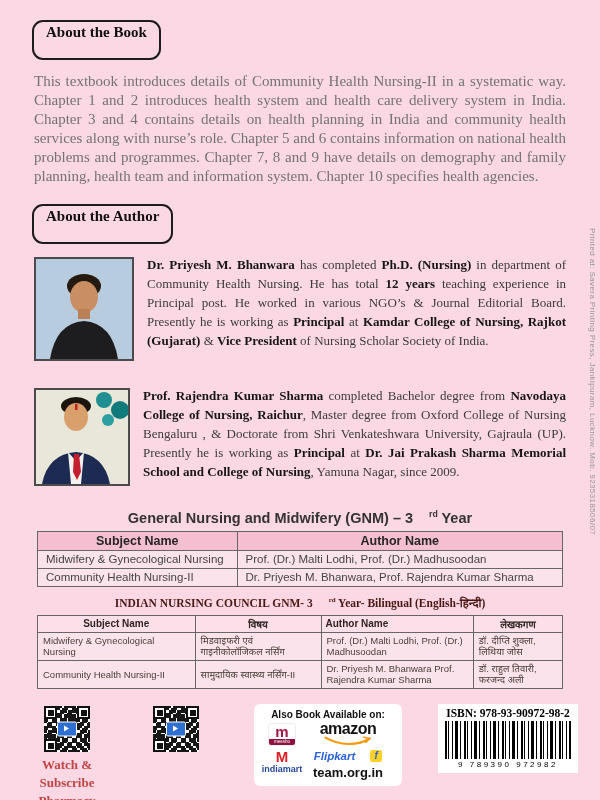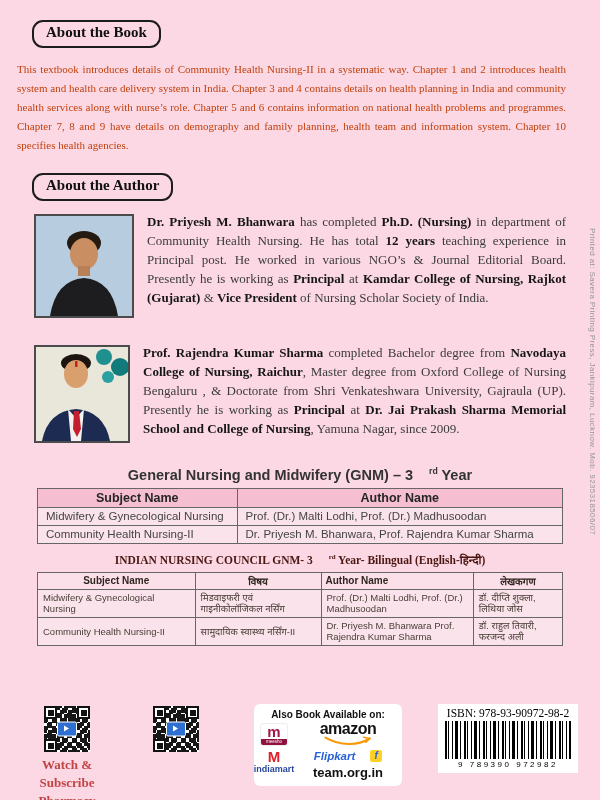--- a/index.html
+++ b/index.html
@@ -1,28 +1,28 @@
 <!DOCTYPE html>
 <html><head>
 <meta charset="utf-8">
 <style>
   html,body{margin:0;padding:0;background:#fbd8e4;}
   .page{position:relative;width:600px;height:800px;background:#fbd8e4;overflow:hidden;
         font-family:"Liberation Serif", serif;color:#3a3a3a;}
 
   
   .badge{display:inline-block;border:2px solid #1c1c1c;border-radius:11px;
-         padding:2px 12px 5px;font-weight:bold;font-size:15px;color:#111;
+         padding:2px 12px 17px;font-weight:bold;font-size:15px;color:#111;
          background:#fbd8e4;margin-left:32px;}
   .badge1{margin-top:20px;}
   .badge2{margin-top:18px;}
 
   
-  .body-para{margin:12px 34px 0 17px;font-size:11px;line-height:19px;
-             text-align:justify;color:#c2410c;}
+  .body-para{margin:12px 34px 0 34px;font-size:15px;line-height:19px;
+             text-align:justify;color:#737373;}
   .author-block{margin:11px 34px 0 34px;font-size:13px;line-height:19px;
                 text-align:justify;color:#3b3b3b;}
   .author-block::after{content:"";display:block;clear:both;}
   .author-para{margin:0;}
   .author-para b{color:#161616;}
   .photo{float:left;border:2px solid #4b4b4b;background:#fff;margin:2px 13px 14px 0;
          line-height:0;}
   .photo1{width:96px;height:100px;}
   .photo2{width:92px;height:94px;margin-bottom:8px;}
 
@@ -66,21 +66,21 @@
   .qr-center{position:absolute;left:50%;top:50%;transform:translate(-50%,-50%);
              width:18px;height:13px;background:#2e6fd2;border:1.5px solid #fff;
              border-radius:2px;}
   .qr-center::after{content:"";position:absolute;left:6px;top:3px;
              border-left:5px solid #fff;border-top:3px solid transparent;
              border-bottom:3px solid transparent;}
   .qr-caption{font-family:Liberation Serif, serif;font-weight:bold;
               font-size:13px;line-height:18px;color:#c04545;}
 
   .avail-box{width:148px;margin-left:40px;background:#fff;border-radius:6px;
-             padding:5px 0 6px;box-sizing:border-box;
+             padding:5px 8px 6px;box-sizing:border-box;
              font-family:"Liberation Sans",sans-serif;}
   .avail-title{font-weight:bold;font-size:10px;color:#111;text-align:center;
                margin-bottom:3px;}
   .avail-grid{display:flex;}
   .col-left{width:40px;display:flex;flex-direction:column;align-items:center;}
   .col-right{flex:1;display:flex;flex-direction:column;align-items:center;}
   .meesho-logo{width:26px;border:1px solid #eee;border-radius:3px;overflow:hidden;
                text-align:center;}
   .m-glyph{font-weight:bold;font-size:15px;line-height:15px;color:#a3164a;}
   .m-band{background:#8e1140;color:#fff;font-size:4.5px;line-height:6px;}
@@ -91,21 +91,21 @@
   .amz-text{font-weight:bold;font-size:16px;color:#111;letter-spacing:-0.5px;}
   .flipkart-logo{margin-top:3px;display:flex;align-items:center;gap:15px;}
   .fk-text{font-style:italic;font-weight:bold;font-size:11.5px;color:#2a62d9;}
   .fk-icon{display:inline-block;width:12px;height:12px;background:#ffd028;
            border-radius:2px;color:#2a62d9;font-weight:bold;font-size:10px;
            line-height:12px;text-align:center;font-style:italic;}
   .tppl{margin-top:3px;font-weight:bold;font-size:13px;color:#111;}
 
   .isbn-box{width:140px;margin-left:36px;background:#fff;padding:3px 5px 4px;
             box-sizing:border-box;text-align:center;}
-  .isbn-label{font-weight:normal;font-size:11.5px;color:#000;white-space:nowrap;}
+  .isbn-label{font-weight:bold;font-size:11.5px;color:#000;white-space:nowrap;}
   .barcode{height:38px;margin:2px 2px 0;background:
      repeating-linear-gradient(90deg,#000 0 2px,#fff 2px 3px,#000 3px 4px,#fff 4px 7px,
        #000 7px 8px,#fff 8px 10px,#000 10px 13px,#fff 13px 15px,#000 15px 16px,#fff 16px 19px);}
   .barcode-digits{font-family:"Liberation Sans",sans-serif;font-size:8px;
                   letter-spacing:2.5px;color:#000;margin-top:1px;white-space:nowrap;}
 
   
   .printer-note{position:absolute;right:3px;top:228px;height:470px;
                 writing-mode:vertical-rl;font-family:"Liberation Sans",sans-serif;
                 font-size:8px;letter-spacing:0.4px;color:#97969c;}

